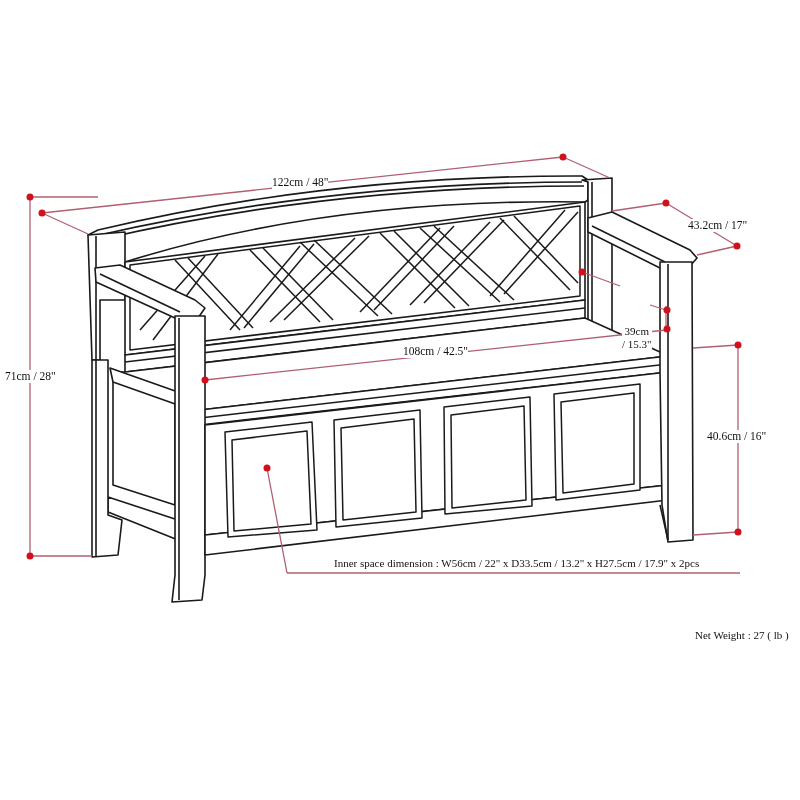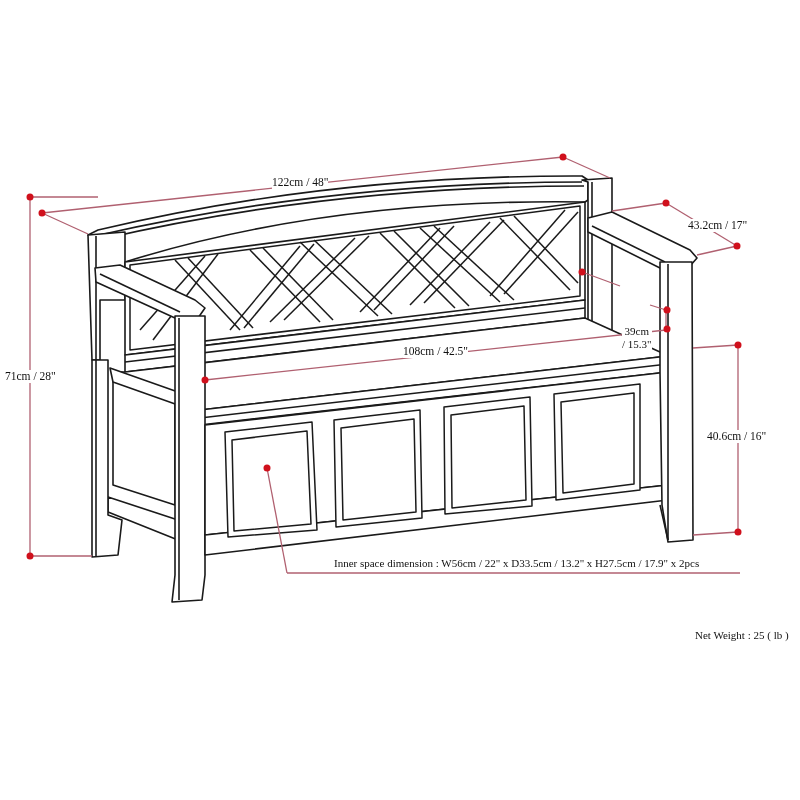--- a/index.html
+++ b/index.html
@@ -163,13 +163,13 @@
   <div>39cm</div>
   <div>/ 15.3"</div>
 </div>
 
 <div class="lbl lbl-md" style="left:403px; top:345px;">108cm / 42.5"</div>
 
 <div class="lbl lbl-md" style="left:707px; top:430px;">40.6cm / 16"</div>
 
 <div class="lbl lbl-sm" style="left:334px; top:557px; background:transparent;">Inner space dimension : W56cm / 22" x D33.5cm / 13.2" x H27.5cm / 17.9" x 2pcs</div>
 
-<div class="lbl lbl-sm" style="left:695px; top:629px;">Net Weight : 25 ( lb )</div>
+<div class="lbl lbl-sm" style="left:695px; top:629px;">Net Weight : 27 ( lb )</div>
 
 </body></html>

